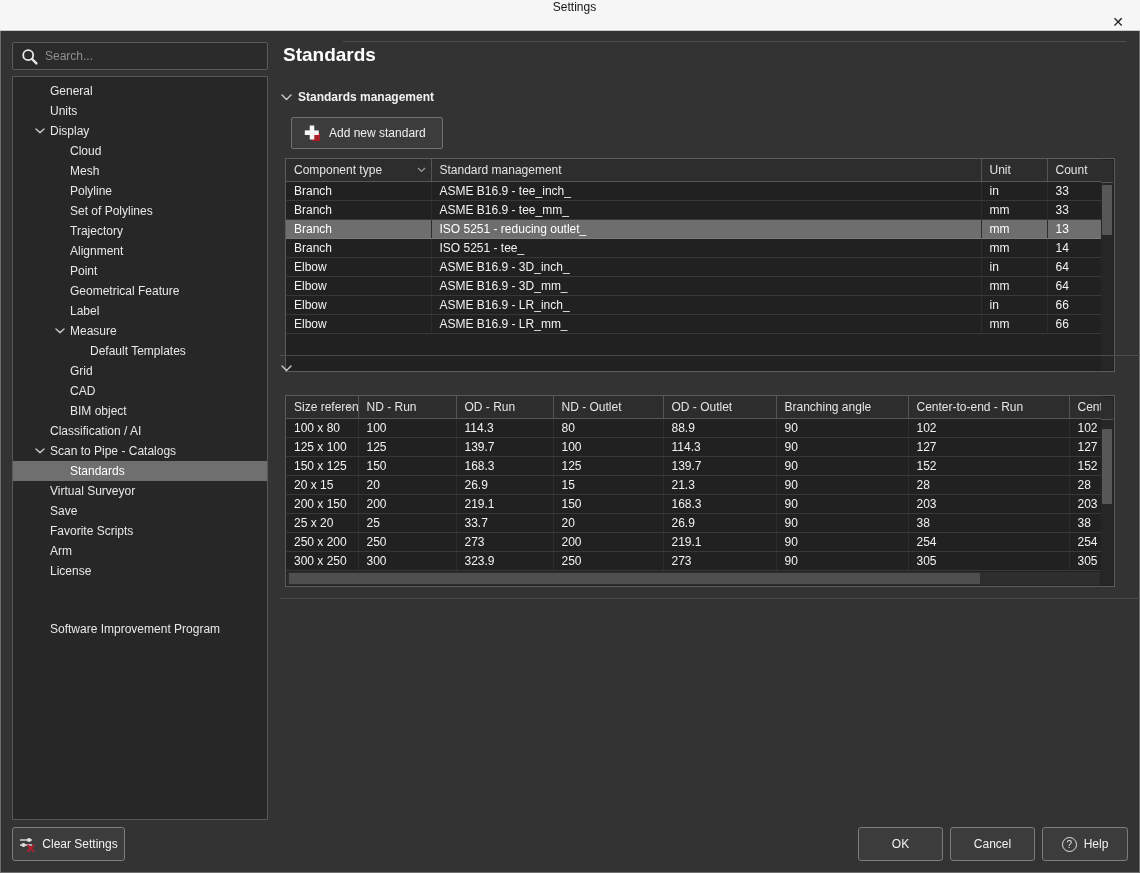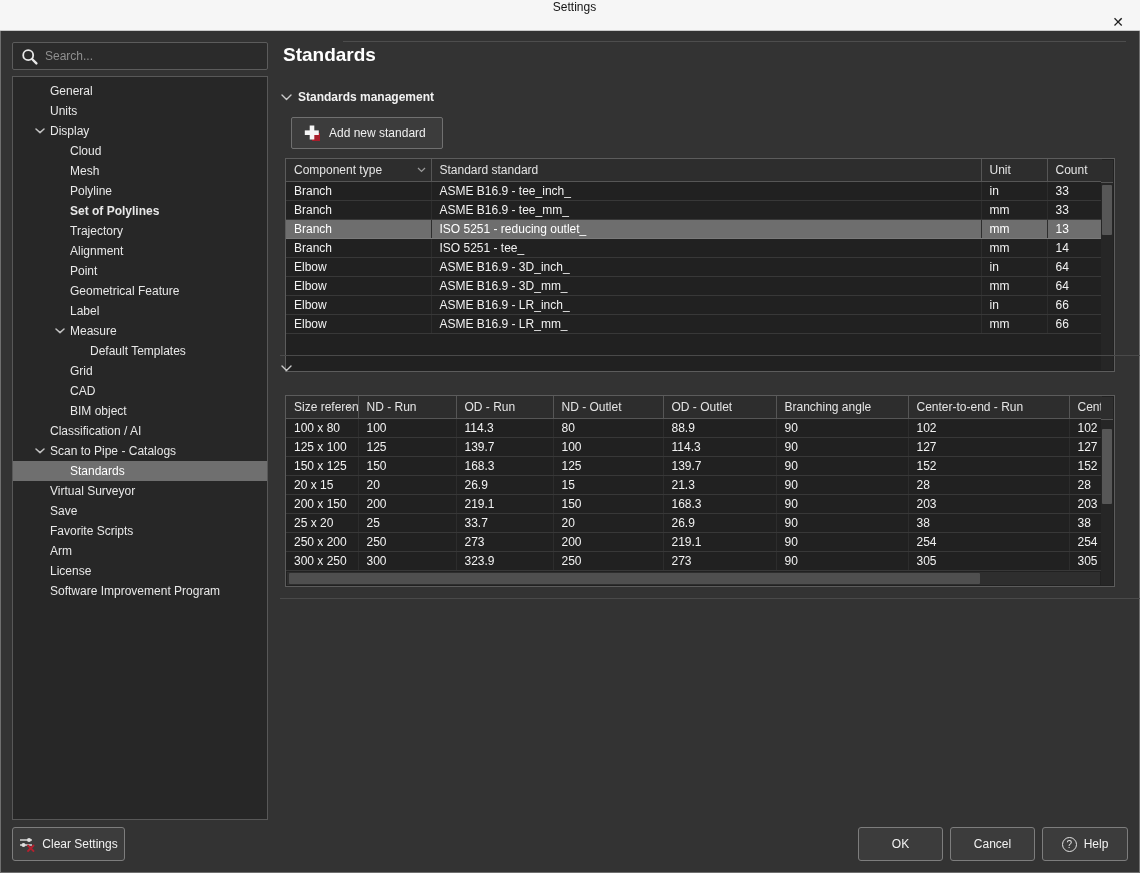--- a/index.html
+++ b/index.html
@@ -155,21 +155,21 @@
 
       <li class="tree-item" style="padding-left: 37px;">
         <span class="tree-chev" style="visibility: hidden;">
           <svg width="10" height="6" viewBox="0 0 10 6">
             <path d="M1 1 L5 4.6 L9 1" fill="none" stroke="#c2c2c2" stroke-width="1.5" stroke-linecap="round" stroke-linejoin="round"></path>
           </svg>
         </span>
         <span>Polyline</span>
       </li>
 
-      <li class="tree-item" style="padding-left: 37px; font-weight: bold;">
+      <li class="tree-item" style="padding-left: 37px;">
         <span class="tree-chev" style="visibility: hidden;">
           <svg width="10" height="6" viewBox="0 0 10 6">
             <path d="M1 1 L5 4.6 L9 1" fill="none" stroke="#c2c2c2" stroke-width="1.5" stroke-linecap="round" stroke-linejoin="round"></path>
           </svg>
         </span>
         <span>Set of Polylines</span>
       </li>
 
       <li class="tree-item" style="padding-left: 37px;">
         <span class="tree-chev" style="visibility: hidden;">
@@ -326,21 +326,21 @@
 
       <li class="tree-item" style="padding-left: 17px;">
         <span class="tree-chev" style="visibility: hidden;">
           <svg width="10" height="6" viewBox="0 0 10 6">
             <path d="M1 1 L5 4.6 L9 1" fill="none" stroke="#c2c2c2" stroke-width="1.5" stroke-linecap="round" stroke-linejoin="round"></path>
           </svg>
         </span>
         <span>License</span>
       </li>
 
-      <li class="tree-item" style="padding-left: 17px;">
+      <li class="tree-item" style="padding-left: 17px; margin-top: 38px;">
         <span class="tree-chev" style="visibility: hidden;">
           <svg width="10" height="6" viewBox="0 0 10 6">
             <path d="M1 1 L5 4.6 L9 1" fill="none" stroke="#c2c2c2" stroke-width="1.5" stroke-linecap="round" stroke-linejoin="round"></path>
           </svg>
         </span>
         <span>Software Improvement Program</span>
       </li>
 
   </ul>
 </div>
@@ -374,21 +374,21 @@
           <col style="width:55px">
         </colgroup>
       <thead>
         <tr>
           <th>
             <span>Component type</span>
             <svg class="sort-ind" width="9" height="6" viewBox="0 0 9 6">
                 <path d="M1 1 L4.5 4.4 L8 1" fill="none" stroke="#9a9a9a" stroke-width="1.3"></path>
               </svg>
           </th>
-          <th><span>Standard standard</span></th>
+          <th><span>Standard management</span></th>
           <th><span>Unit</span></th>
           <th><span>Count</span></th>
         </tr>
       </thead>
       <tbody>
 
           <tr>
             <td>Branch</td>
             <td>ASME B16.9 - tee_inch_</td>
             <td>in</td>

